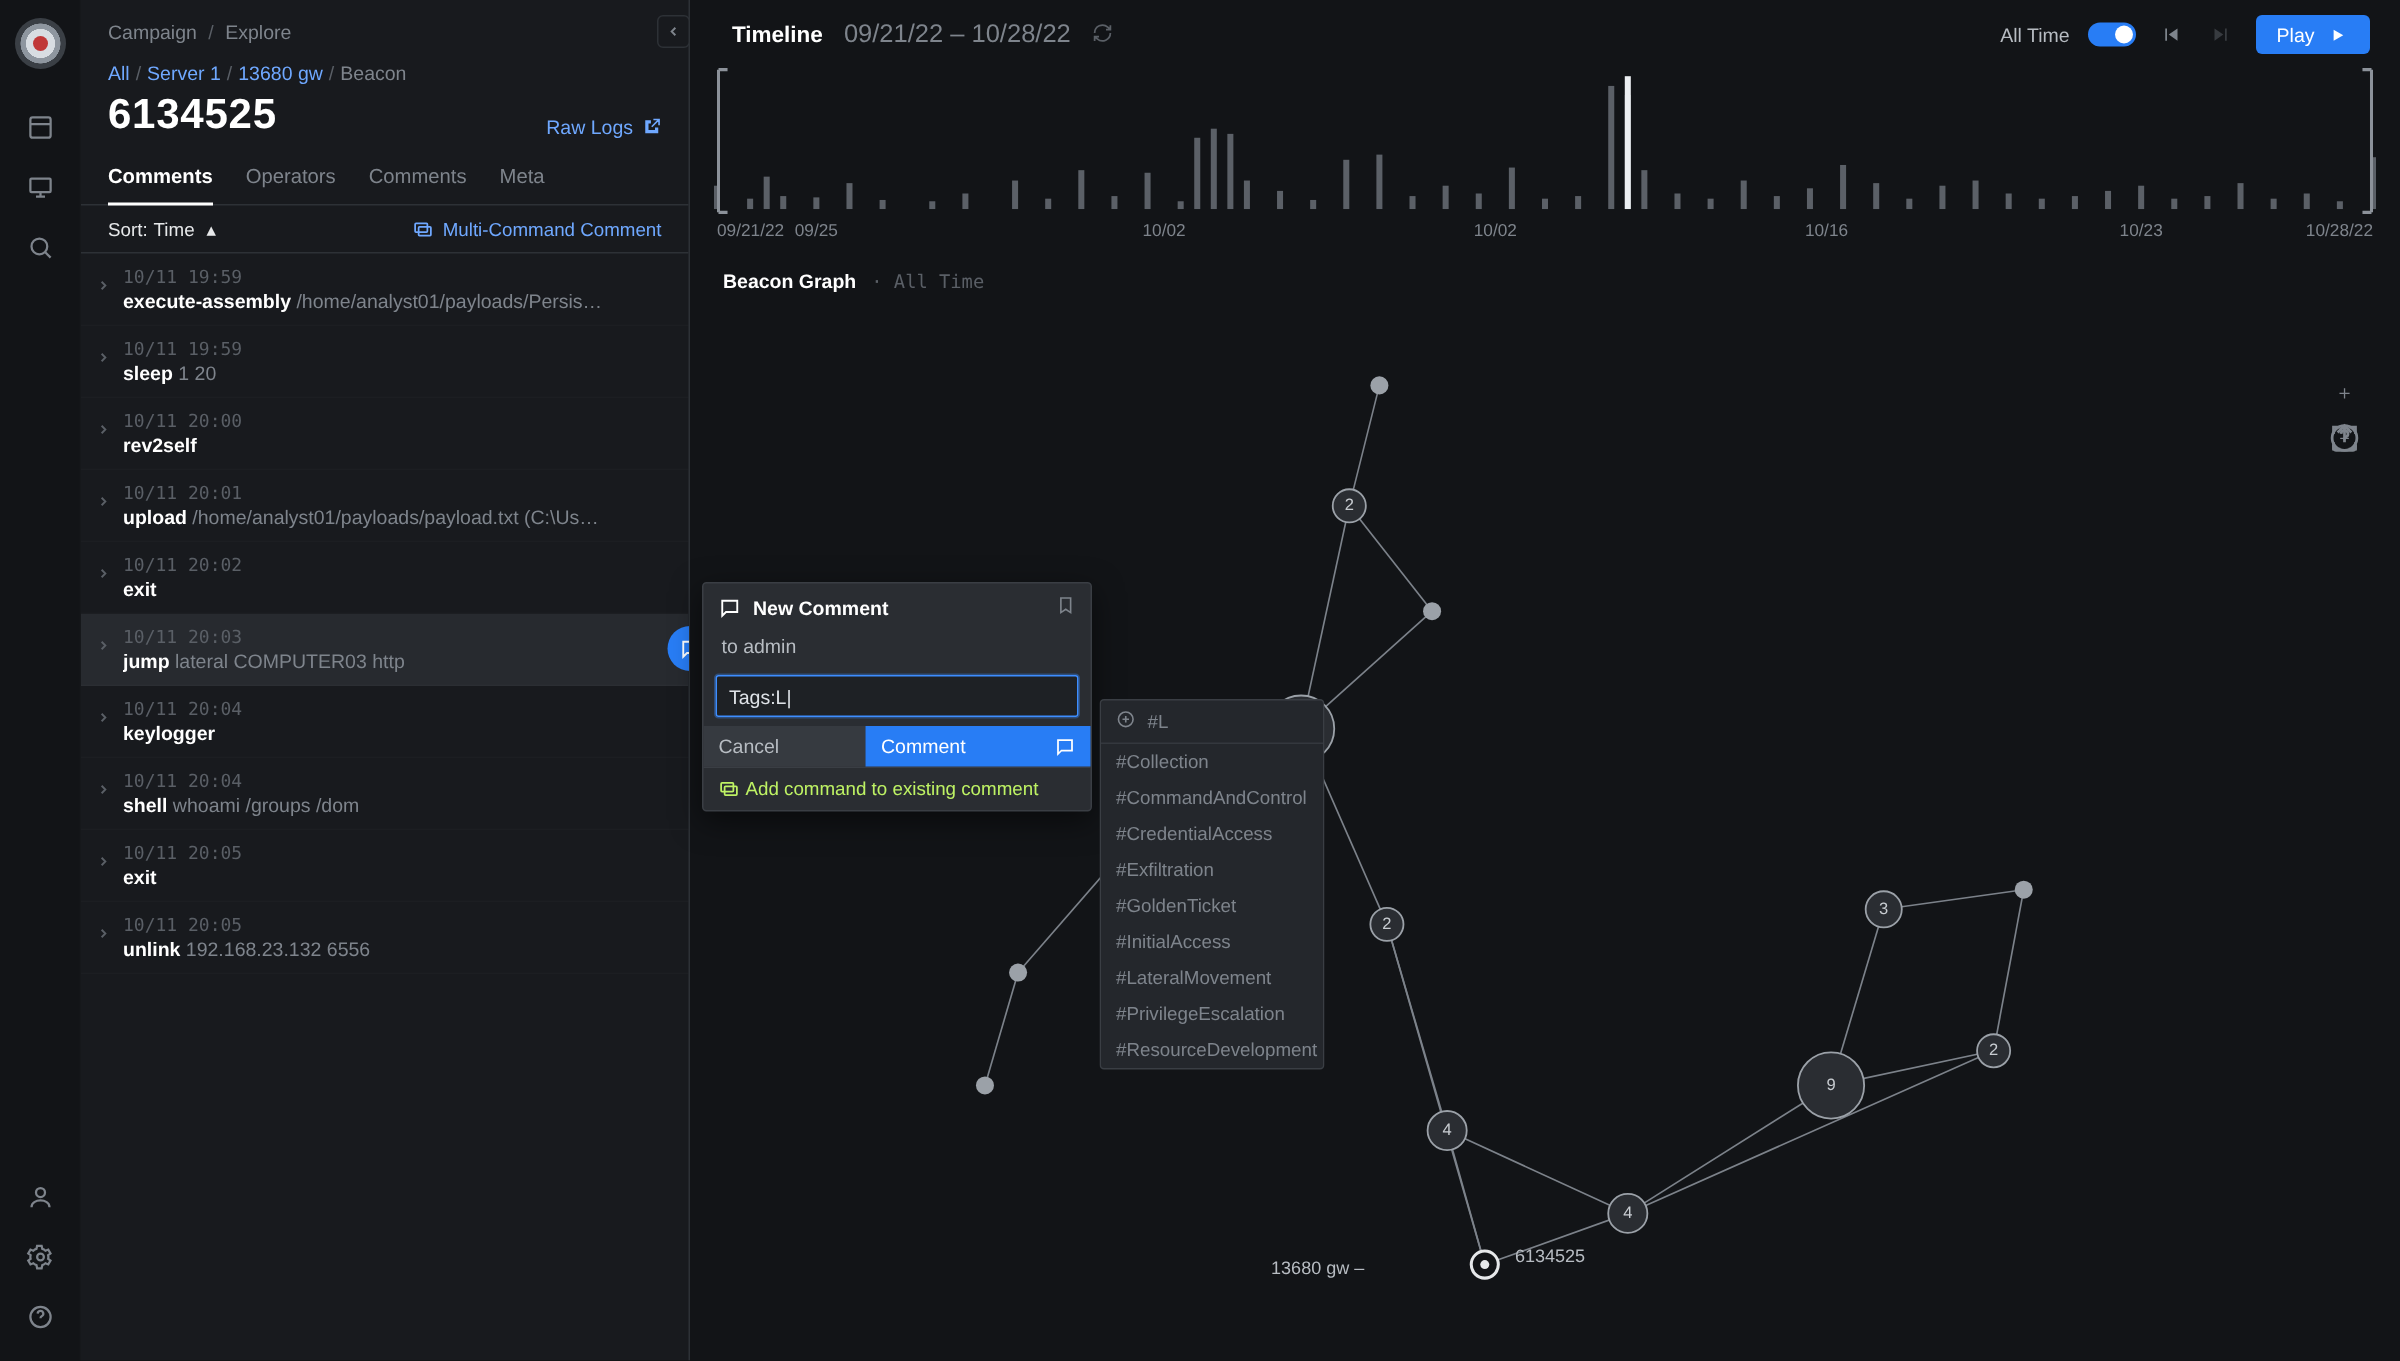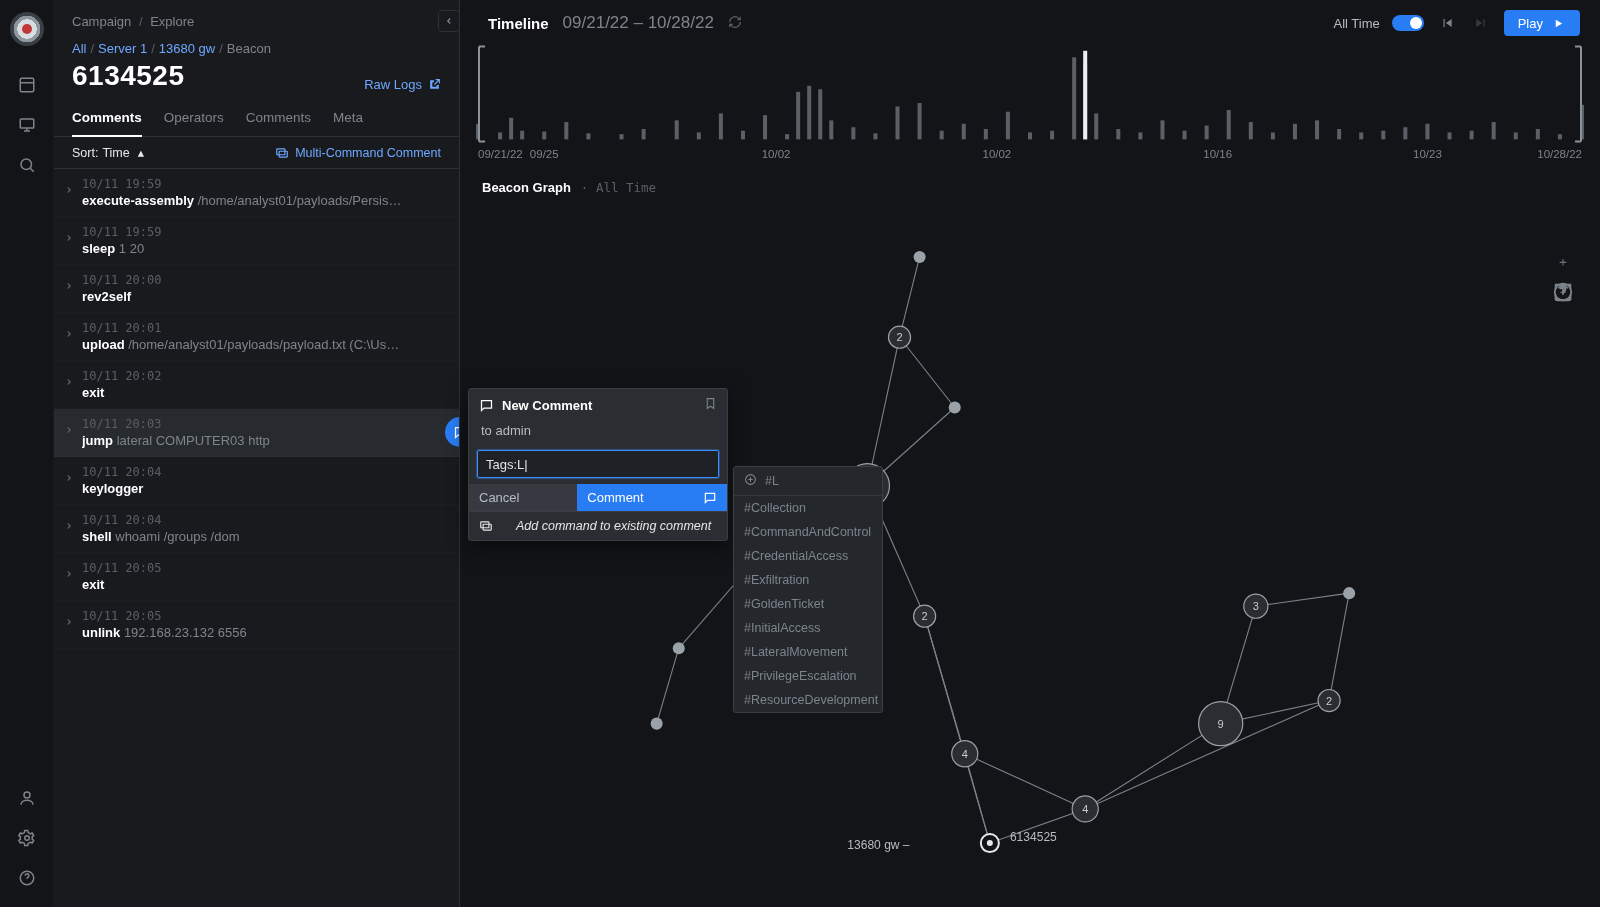--- a/index.html
+++ b/index.html
@@ -122,21 +122,21 @@
   .popup .bm{margin-left:auto;color:var(--text-2);}
   .popup .pbody{padding:2px 10px 8px 12px;color:var(--text-1);font-size:13px;}
   .popup .pinput{
     margin:4px 8px 6px 8px;border:1px solid var(--blue-glow);outline:1px solid rgba(61,141,255,.35);
     background:#1e2125;color:#dfe3e8;height:28px;border-radius:2px;display:flex;align-items:center;padding:0 8px;
     font-size:13px;
   }
   .popup .pact{display:flex;}
   .popup .pact .cancel{flex:0 0 42%;background:#363a40;color:var(--text-1);display:flex;align-items:center;justify-content:flex-start;padding:6px 10px;}
   .popup .pact .send{flex:1;background:var(--blue);color:#fff;display:flex;align-items:center;justify-content:space-between;padding:6px 10px;}
-  .popup .addex{display:flex;align-items:center;gap:23px;color:#e5e5e5;padding:7px 10px;border-top:1px solid #3a3e44;font-size:12.5px;font-style:italic;}
+  .popup .addex{display:flex;align-items:center;gap:4px;color:#bef264;padding:7px 10px;border-top:1px solid #3a3e44;font-size:12.5px;}
   
   .tagdd{
     position:absolute;left:733px;top:466px;width:150px;background:#24272c;border:1px solid #3a3e44;border-radius:3px;
     z-index:60;font-size:12.5px;max-height:250px;overflow:hidden;
   }
   .tagdd .addrow{display:flex;align-items:center;gap:8px;padding:6px 10px;color:var(--text-2);border-bottom:1px solid #34383e;}
   .tagdd .opt{padding:5px 10px;color:var(--text-2);}
   .tagdd .opt:first-of-type{}
   svg{overflow:visible;}
 </style>

